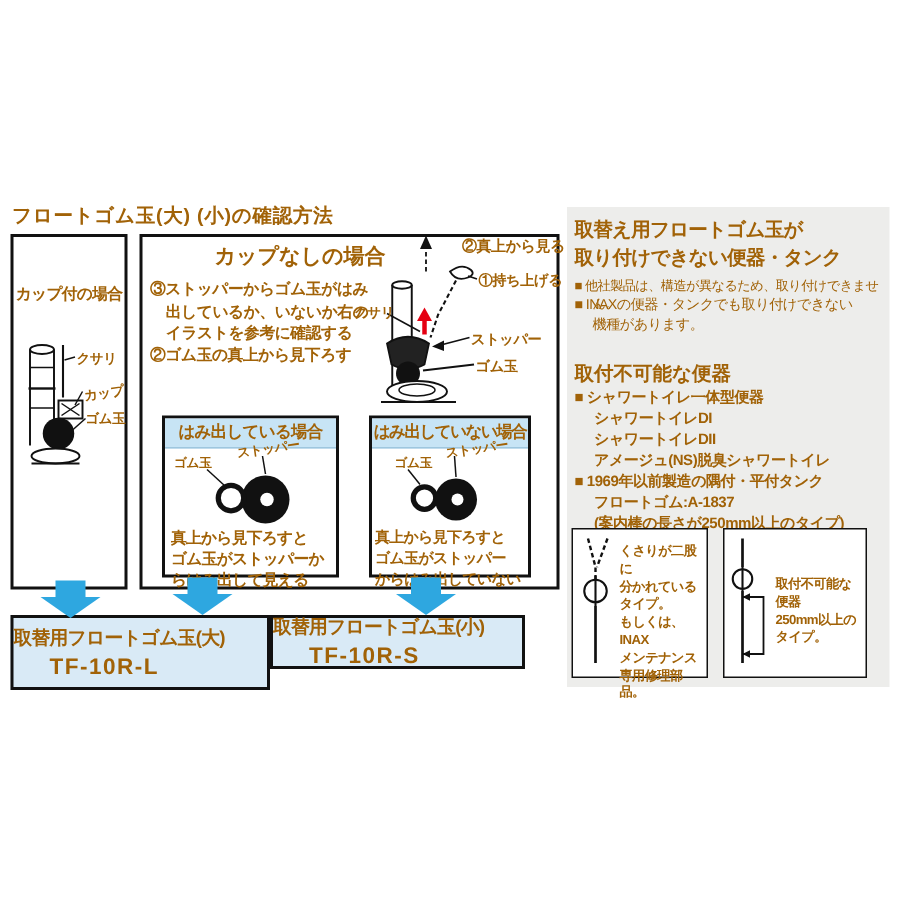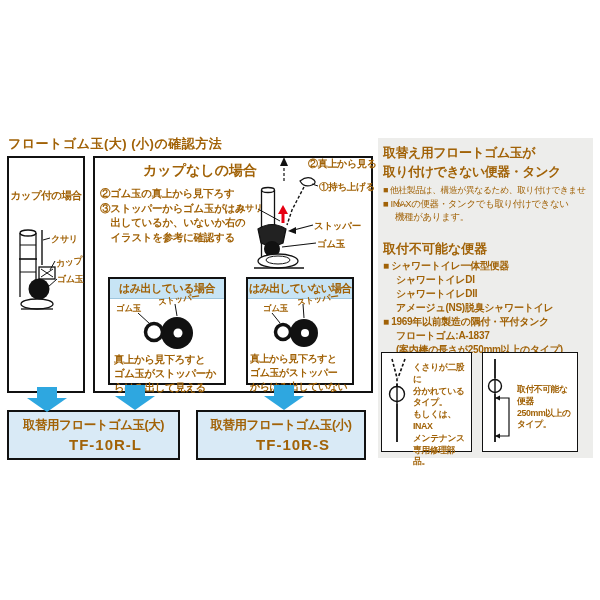--- a/index.html
+++ b/index.html
@@ -20,21 +20,21 @@
   .subbox{border:2px solid #111;background:#fff;box-sizing:border-box;}
   #sub1{left:108px;top:277px;width:118px;height:108px;}
   #sub2{left:246px;top:277px;width:108px;height:108px;}
   .subhead{height:19px;background:#C7E4F5;border-bottom:1px solid #9ec6de;
            font-size:11px;font-weight:bold;text-align:center;line-height:19px;letter-spacing:-.5px;}
   .subtext{position:absolute;font-size:10.5px;font-weight:bold;line-height:14.2px;letter-spacing:-.5px;}
   .arrow{position:absolute;width:40px;z-index:6;}
   .arrow .shaft{margin:0 auto;width:20px;height:11px;background:#2EA7E0;}
   .arrow .head{width:0;height:0;border-left:20px solid transparent;border-right:20px solid transparent;border-top:14px solid #2EA7E0;}
   .prod{position:absolute;border:2px solid #111;background:#D9EAF6;box-sizing:border-box;
-        display:flex;flex-direction:column;align-items:center;justify-content:center;gap:2px;}
+        display:flex;flex-direction:column;align-items:flex-start;justify-content:center;gap:2px;}
   .prod .pname{font-size:12.5px;font-weight:bold;letter-spacing:-.5px;}
   .prod .pmodel{font-size:15px;font-weight:bold;letter-spacing:1px;margin-left:24px;}
   #panel{left:378px;top:138px;width:215px;height:320px;background:#EDEDEB;}
   .panel-title{left:383px;top:143px;font-size:13px;font-weight:bold;line-height:19px;letter-spacing:-.5px;}
   .note{position:absolute;font-size:8.8px;font-weight:normal;line-height:11.5px;letter-spacing:-.4px;
         padding-left:12px;text-indent:-12px;white-space:pre-line;width:200px;}
   .panel-sub{left:383px;top:240px;font-size:13px;font-weight:bold;}
   .li{position:absolute;left:383px;font-size:10px;font-weight:bold;line-height:14.6px;letter-spacing:-.3px;width:206px;}
   .ind{padding-left:13px;}
   .pbox{position:absolute;border:1.5px solid #111;background:#fff;box-sizing:border-box;}
@@ -70,24 +70,24 @@
     <line x1="40" y1="36" x2="35" y2="45" stroke="#111" stroke-width="1"></line>
     <line x1="42" y1="54" x2="33" y2="62" stroke="#111" stroke-width="1"></line>
   </svg>
   <span class="abs dlabel" style="left:51px;top:233px">クサリ</span>
   <span class="abs dlabel rot" style="left:56px;top:256px">カップ</span>
   <span class="abs dlabel" style="left:57px;top:273px">ゴム玉</span>
 
   <div class="abs frame" id="mid-box"></div>
   <div class="abs mid-title">カップなしの場合</div>
   <div class="abs steps">
-    <div class="step">②ゴム玉の真上から見下ろす</div>
     <div class="step">③ストッパーからゴム玉がはみ
 出しているか、いないか右の
 イラストを参考に確認する</div>
+    <div class="step">②ゴム玉の真上から見下ろす</div>
   </div>
 
   <svg class="abs" style="left:230px;top:155px" width="145" height="135" viewBox="0 0 145 135">
     <polygon points="54,2 50,11 58,11" fill="#111"></polygon>
     <line x1="54" y1="13" x2="54" y2="26" stroke="#111" stroke-width="1.2" stroke-dasharray="3,2"></line>
     <ellipse cx="38" cy="35" rx="6.5" ry="2.5" fill="#fff" stroke="#111" stroke-width="1.3"></ellipse>
     <line x1="31.5" y1="35" x2="31.5" y2="105" stroke="#111" stroke-width="1.3"></line>
     <line x1="44.5" y1="35" x2="44.5" y2="105" stroke="#111" stroke-width="1.3"></line>
     <path d="M70,26 q8,-6 14,-1 q3,3 -2,5 q-8,3 -12,-4 z" fill="#fff" stroke="#111" stroke-width="1.2"></path>
     <polyline points="74,32 62,55 57,70" fill="none" stroke="#111" stroke-width="1.4" stroke-dasharray="3,2"></polyline>
@@ -154,21 +154,21 @@
     </div>
   <div class="arrow" style="left:264px;top:385px">
       <div class="shaft"></div>
       <div class="head"></div>
     </div>
 
   <div class="prod" style="left:7px;top:410px;width:173px;height:50px">
     <div class="pname">取替用フロートゴム玉(大)</div>
     <div class="pmodel">TF-10R-L</div>
   </div>
-  <div class="prod" style="left:196px;top:410px;width:170px;height:50px">
+  <div class="prod" style="left:180px;top:410px;width:170px;height:36px">
     <div class="pname">取替用フロートゴム玉(小)</div>
     <div class="pmodel">TF-10R-S</div>
   </div>
 
   <div class="abs" id="panel"></div>
   <div class="abs panel-title">
     <div>取替え用フロートゴム玉が</div>
     <div>取り付けできない便器・タンク</div>
   </div>
   <div class="note" style="left:383px;top:185px">■ 他社製品は、構造が異なるため、取り付けできません。</div>

